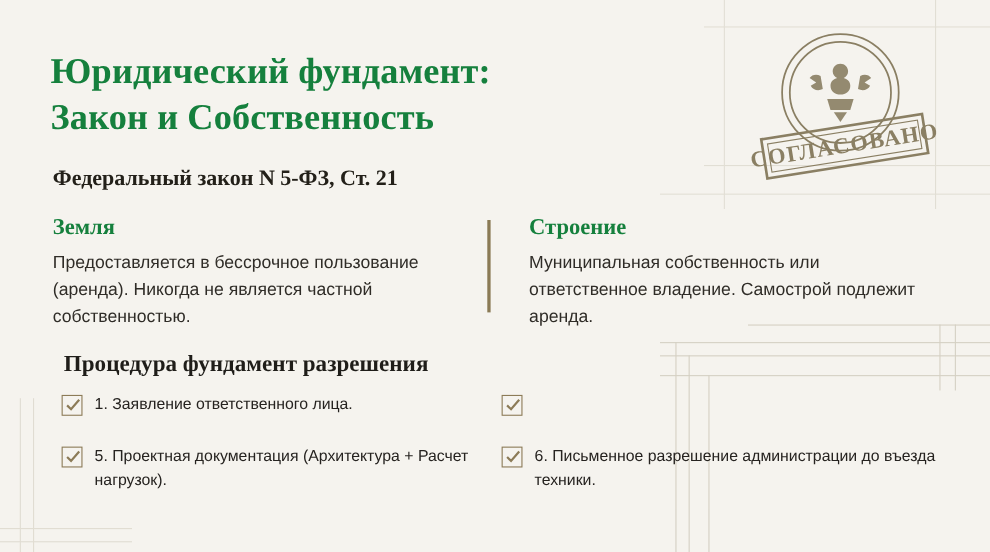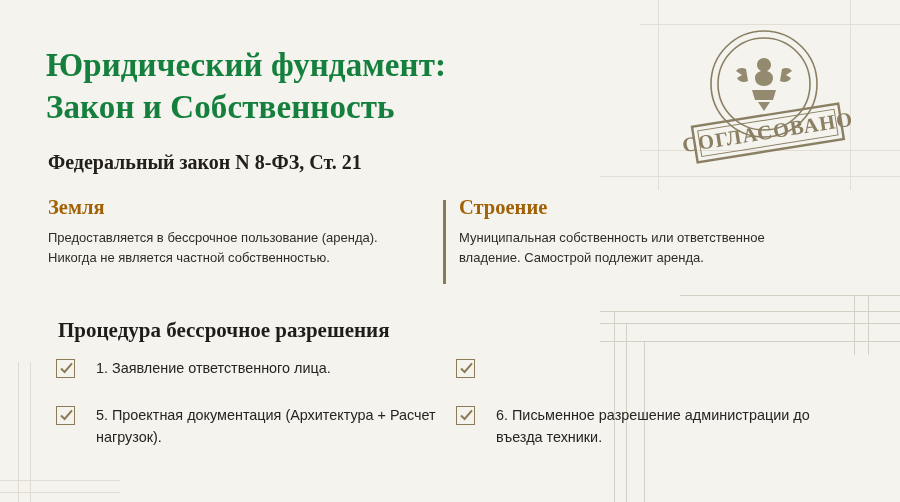--- a/index.html
+++ b/index.html
@@ -59,36 +59,36 @@
     color: #232019;
   }
 
   .cols {
     position: absolute;
     left: 48px; top: 196px;
     width: 806px;
     display: flex;
   }
   .col { width: 395px; position: relative; }
-  .col.right { padding-left: 16px; }
+  .col.right { padding-left: 38px; }
   .col-divider {
     position: absolute;
     left: 0; top: 4px;
     width: 3px; height: 84px;
     background: #8a7a55;
   }
   .col h3 {
     font-family: "Liberation Serif", serif;
     font-weight: bold;
     font-size: 20.5px;
-    color: #a16207;
+    color: #15803d;
     margin-bottom: 9px;
   }
   .col p {
-    font-size: 13px;
+    font-size: 16px;
     line-height: 1.52;
     color: #2f2c27;
     max-width: 360px;
   }
 
   .proc-title {
     position: absolute;
     left: 58px; top: 318px;
     font-family: "Liberation Serif", serif;
     font-weight: bold;
@@ -115,21 +115,20 @@
     border: 1.6px solid #8c7b57;
     margin-right: 11px;
     margin-top: 1px;
     position: relative;
   }
   .check .box svg { position: absolute; left: 2px; top: 1px; }
   .check .txt {
     font-size: 14.4px;
     line-height: 1.48;
     color: #262320;
-    margin-left: 10px;
   }
 </style>
 </head>
 <body>
 
 <div id="slide">
 
   <div class="bp" id="bp-top">
     <div class="bp-line h" style="left:40px; top:24px; width:260px;"></div>
     <div class="bp-line h" style="left:40px; top:150px; width:260px;"></div>
@@ -173,35 +172,35 @@
       <rect x="33" y="99" width="138" height="26" fill="none" stroke="#8a7f63" stroke-width="1"></rect>
       <text x="102" y="118" text-anchor="middle" font-family="Liberation Serif, serif" font-size="20.5" font-weight="bold" fill="#8a7f63" letter-spacing="1.2">СОГЛАСОВАНО</text>
     </g>
   </svg>
 
   <div class="title">
     <div>Юридический фундамент:</div>
     <div>Закон и Собственность</div>
   </div>
 
-  <div class="law">Федеральный закон N 8-ФЗ, Ст. 21</div>
+  <div class="law">Федеральный закон N 5-ФЗ, Ст. 21</div>
 
   <div class="cols">
     <div class="col left">
       <h3>Земля</h3>
       <p>Предоставляется в бессрочное пользование (аренда). Никогда не является частной собственностью.</p>
     </div>
     <div class="col right">
       <div class="col-divider"></div>
       <h3>Строение</h3>
       <p>Муниципальная собственность или ответственное владение. Самострой подлежит аренда.</p>
     </div>
   </div>
 
-  <div class="proc-title">Процедура бессрочное разрешения</div>
+  <div class="proc-title">Процедура фундамент разрешения</div>
 
   <div class="checks">
 
     <div class="check">
       <span class="box">
         <svg width="15" height="15" viewBox="0 0 15 15">
             <path d="M2 7.5 L5.6 11 L13 2.4" stroke="#8c7b57" stroke-width="2" fill="none"></path>
           </svg>
       </span>
       <span class="txt">1. Заявление ответственного лица.</span>

